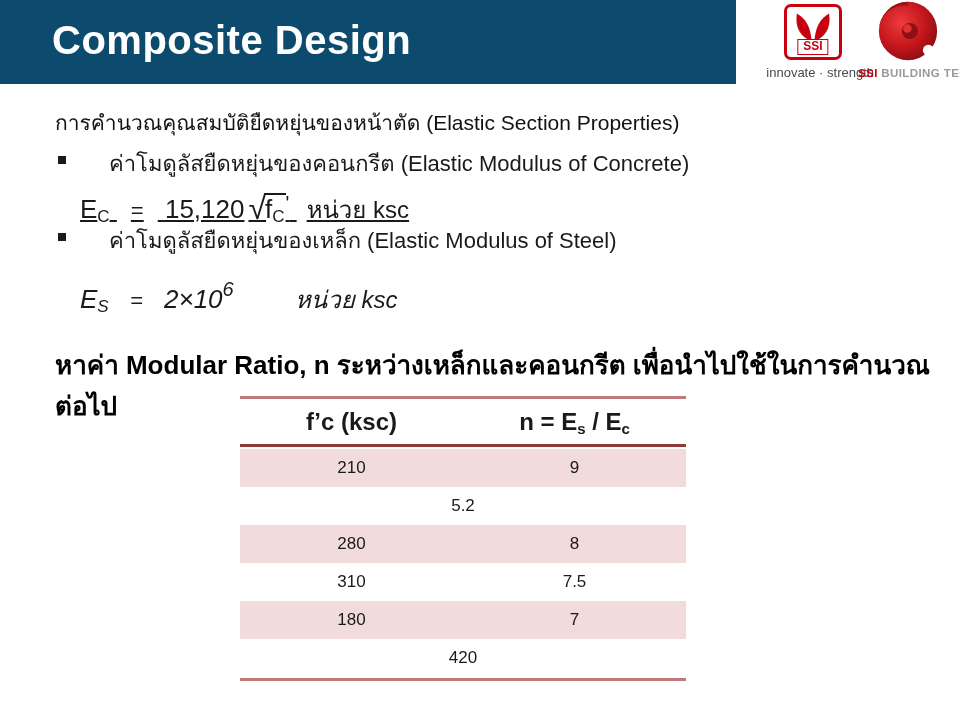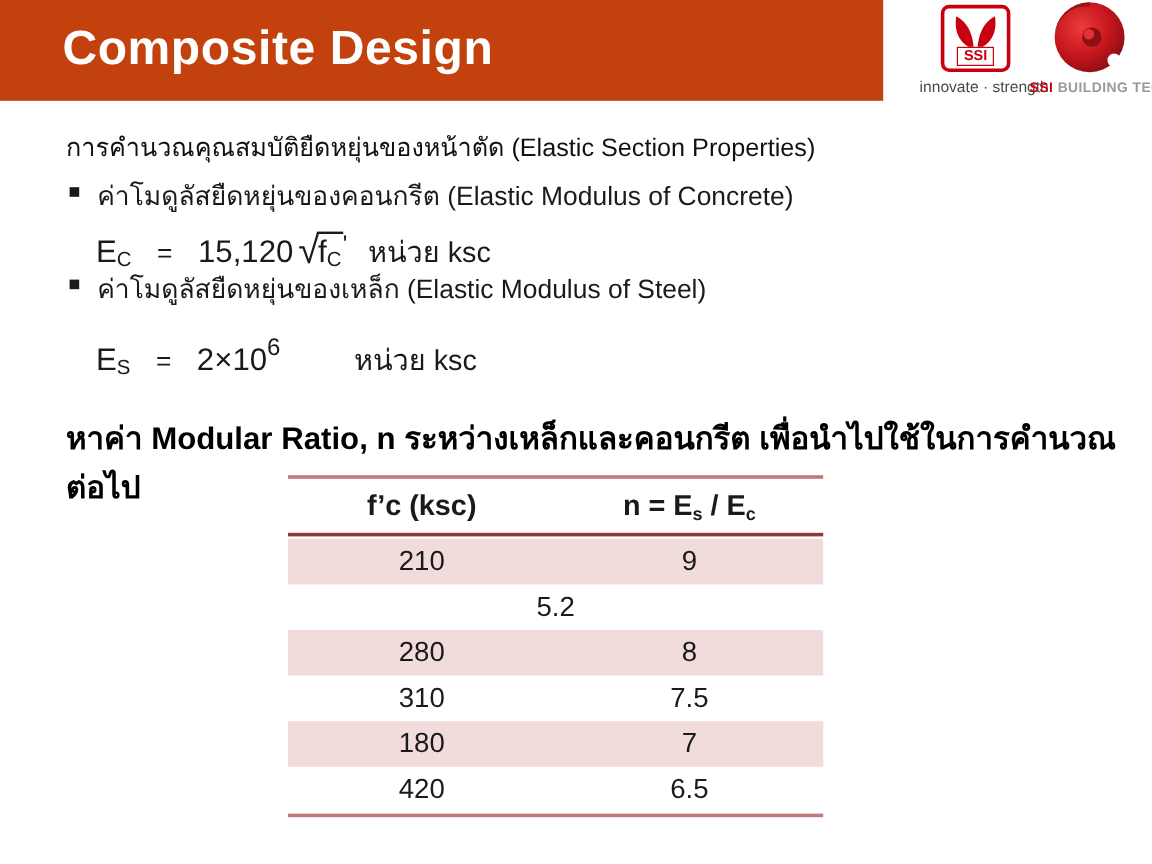--- a/index.html
+++ b/index.html
@@ -1,20 +1,20 @@
 <!DOCTYPE html>
 <html><head>
 <meta charset="utf-8">
 <style>
   html,body{margin:0;padding:0;background:#fff;}
   body{width:960px;height:720px;font-family:"Liberation Sans","DejaVu Sans",sans-serif;color:#1a1a1a;}
   .slide{position:relative;width:960px;height:720px;background:#ffffff;overflow:hidden;}
 
   
-  .header-bar{position:absolute;left:0;top:0;width:736px;height:84px;background:#c2410c;}
+  .header-bar{position:absolute;left:0;top:0;width:736px;height:84px;background:#0c4a6e;}
   .slide-title{margin:0;position:absolute;left:52px;top:18px;font-size:40px;font-weight:bold;
     color:#ffffff;letter-spacing:0.5px;}
 
   
   .ssi-logo{position:absolute;left:752px;top:4px;width:122px;text-align:center;}
   .ssi-box{width:52px;height:50px;border:3px solid #C9000F;border-radius:7px;margin:0 auto;
     position:relative;background:#fff;}
   .ssi-box svg{position:absolute;left:4px;top:2px;}
   .ssi-label{position:absolute;bottom:2px;left:50%;transform:translateX(-50%);
     font-size:12px;font-weight:bold;color:#C9000F;border:1.5px solid #C9000F;
@@ -22,46 +22,46 @@
   .ssi-tagline{margin-top:5px;font-size:13px;color:#4A4A4C;white-space:nowrap;text-align:right;}
 
   
   .bt-logo{position:absolute;left:858px;top:0;width:100px;text-align:center;}
   .bt-text{margin-top:1px;font-size:11.5px;font-weight:bold;letter-spacing:0.4px;white-space:nowrap;}
   .bt-ssi{color:#C9000F;}
   .bt-rest{color:#97999C;}
 
   
   .heading{position:absolute;left:55px;top:106px;font-size:21px;font-weight:normal;color:#111;}
-  .bullet{position:absolute;left:58px;display:flex;font-size:22px;color:#1a1a1a;}
+  .bullet{position:absolute;left:58px;display:flex;font-size:22px;color:#1a1a1a;gap:28px;}
   .bullet-1{top:146px;}
   .bullet-2{top:223px;}
   .bullet .sq{width:8px;height:8px;background:#1a1a1a;margin:10px 15px 0 0;flex:none;}
 
   .formula{position:absolute;left:80px;font-size:26px;color:#1a1a1a;white-space:nowrap;}
-  .formula-ec{top:190px;}
-  .formula-es{top:280px;}
+  .formula-ec{top:190px;text-decoration:underline;}
+  .formula-es{top:280px;font-style:italic;}
   .f-sub{font-size:17px;position:relative;top:4px;}
   .f-eq{margin:0 14px;font-size:22px;}
   .f-rad-sign{font-size:32px;line-height:1;position:relative;top:1px;margin-left:4px;}
   .f-rad-body{display:inline-block;border-top:2.5px solid #1a1a1a;padding:0 1px 0 1px;
     margin-left:-2px;line-height:1.15;}
   .f-prime{font-size:20px;position:relative;top:-8px;}
   .f-unit{margin-left:10px;font-size:24px;}
   .f-sup{font-size:20px;position:relative;top:-12px;}
   .f-gap{display:inline-block;width:44px;}
 
   .modular-line{position:absolute;left:55px;top:344px;font-size:26px;font-weight:bold;color:#000;}
 
   
   .ntable{position:absolute;left:240px;top:396px;width:446px;}
   .t-topline{height:3px;background:#C07A7C;}
   .t-header{display:flex;height:45px;align-items:center;font-weight:bold;font-size:24px;}
   .t-sep{height:2.5px;background:#8E3B38;margin-bottom:2px;}
-  .trow{display:flex;height:38px;align-items:center;font-size:23px;}
+  .trow{display:flex;height:38px;align-items:center;font-size:17px;}
   .trow.pink{background:#F2DCDB;}
   .tcell{flex:1;text-align:center;}
   .t-sub{font-size:15px;position:relative;top:4px;}
   .t-botline{height:3px;background:#C07A7C;margin-top:1px;}
 </style>
 </head>
 <body>
 
 <div class="slide">
 
@@ -151,19 +151,18 @@
     <div class="trow">
       <div class="tcell">310</div>
       <div class="tcell">7.5</div>
     </div>
     <div class="trow pink">
       <div class="tcell">180</div>
       <div class="tcell">7</div>
     </div>
     <div class="trow">
       <div class="tcell">420</div>
-      <div class="tcell">6.5</div>
     </div>
 
     <div class="t-botline"></div>
   </div>
 
 </div>
 
 </body></html>

